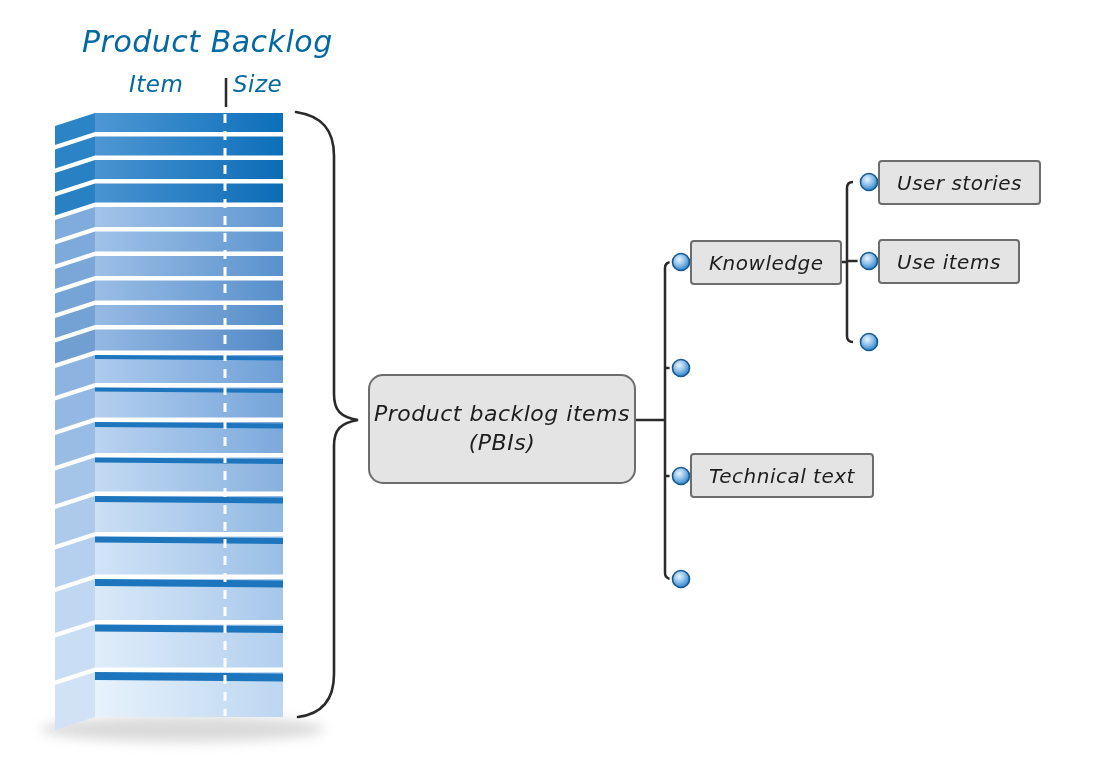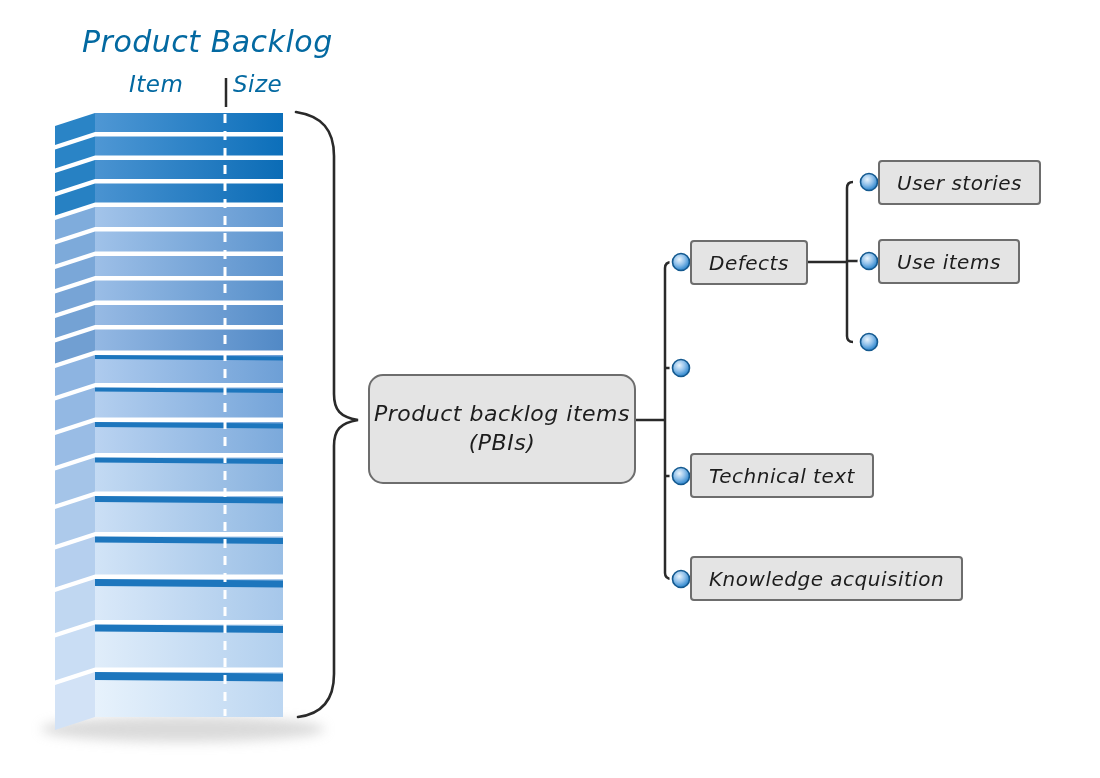--- a/index.html
+++ b/index.html
@@ -244,20 +244,19 @@
 
   <div class="title hand">Product Backlog</div>
   <div class="col-head hand item">Item</div>
   <div class="col-head hand size">Size</div>
 
   <div class="node root">
     <div>Product backlog items</div>
     <div>(PBIs)</div>
   </div>
 
-  <div class="node" style="left:690px;top:240px">Defects</div>
+  <div class="node" style="left:690px;top:240px">Knowledge</div>
   <div class="node" style="left:690px;top:453px">Technical text</div>
-  <div class="node" style="left:690px;top:556px">Knowledge acquisition</div>
 
   <div class="node" style="left:878px;top:160px">User stories</div>
   <div class="node" style="left:878px;top:239px">Use items</div>
 
 </div>
 
 </body></html>

